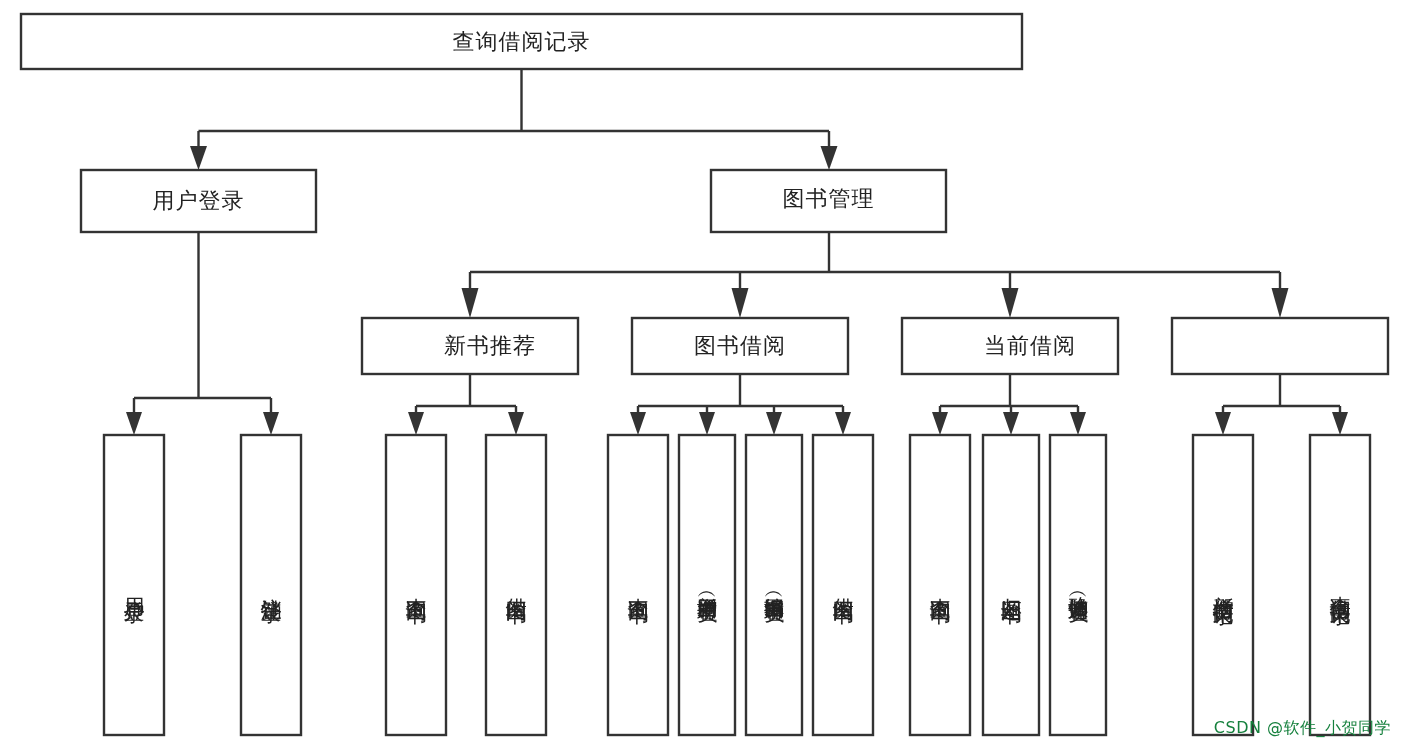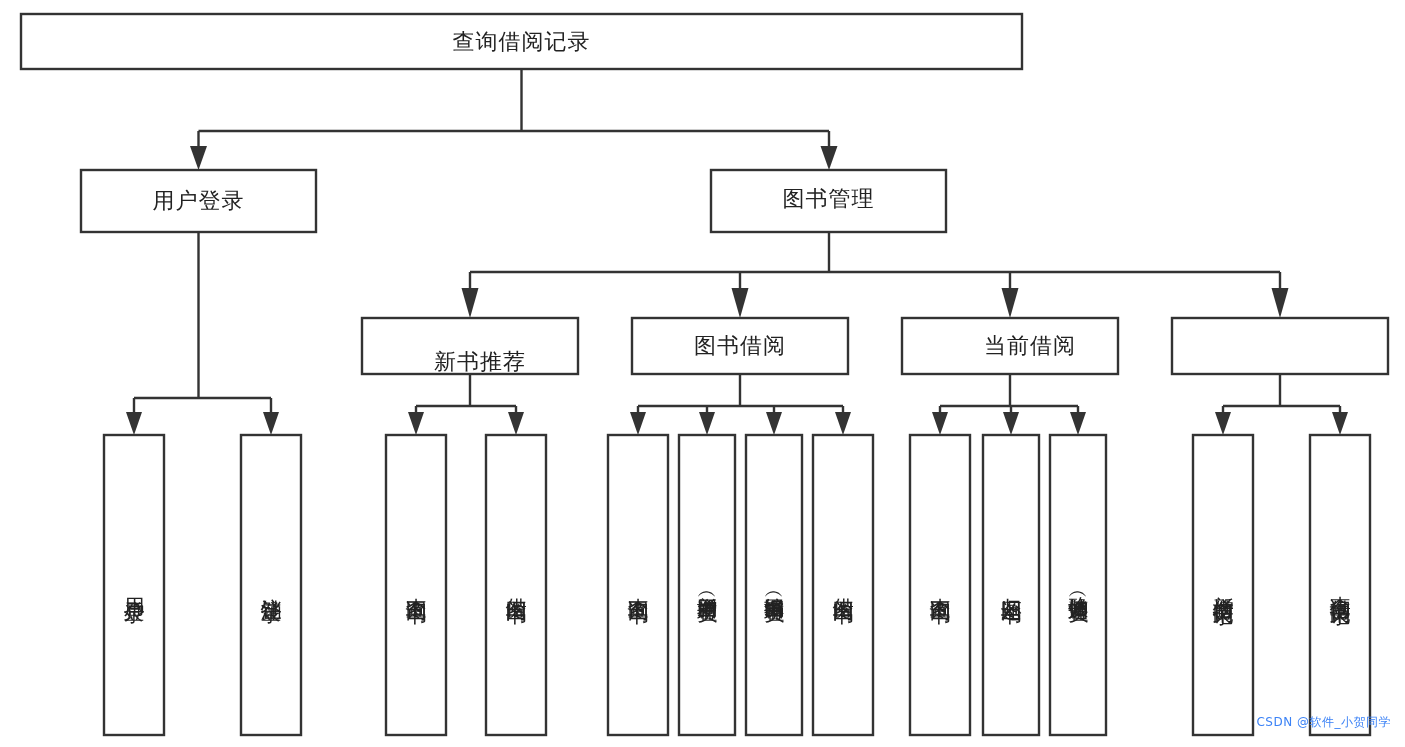--- a/index.html
+++ b/index.html
@@ -61,24 +61,24 @@
     font-family: "DejaVu Sans", "Liberation Sans", sans-serif;
     font-size: 22px;
     letter-spacing: 1px;
     color: #222222;
     white-space: nowrap;
     pointer-events: none;
   }
   .watermark {
     position: absolute;
     right: 14px;
-    bottom: 16px;
+    bottom: 8px;
     font-family: "DejaVu Sans", "Liberation Sans", sans-serif;
-    font-size: 12px;
-    color: #3b82f6;
+    font-size: 16px;
+    color: #15803d;
     letter-spacing: 0.5px;
     white-space: nowrap;
     user-select: none;
   }
 </style>
 </head>
 <body>
 
 <div id="diagram-root">
 
@@ -158,21 +158,21 @@
       <rect class="node-box" x="1193" y="435" width="60" height="300"></rect>
       <rect class="node-box" x="1310" y="435" width="60" height="300"></rect>
     </g>
   </svg>
 
   <div class="hlabel-wrap" style="left:21px; top:14px; width:1001px; height:55px;">查询借阅记录</div>
 
   <div class="hlabel-wrap" style="left:81px; top:170px; width:235px; height:62px;">用户登录</div>
   <div class="hlabel-wrap" style="left:711px; top:170px; width:235px; height:58px;">图书管理</div>
 
-  <div class="hlabel-wrap" style="left:352px; top:318px; width:256px; height:56px;margin-top:16px;">新书推荐</div>
+  <div class="hlabel-wrap" style="left:362px; top:318px; width:256px; height:56px;">新书推荐</div>
   <div class="hlabel-wrap" style="left:632px; top:318px; width:216px; height:56px;">图书借阅</div>
   <div class="hlabel-wrap" style="left:902px; top:318px; width:256px; height:56px;">当前借阅</div>
 
   <div class="vlabel-wrap" style="left:104px; top:435px; width:60px; height:300px;">用户登录</div>
   <div class="vlabel-wrap" style="left:241px; top:435px; width:60px; height:300px;">注销登录</div>
 
   <div class="vlabel-wrap" style="left:386px; top:435px; width:60px; height:300px;">查询图书</div>
   <div class="vlabel-wrap" style="left:486px; top:435px; width:60px; height:300px;">借阅图书</div>
 
   <div class="vlabel-wrap" style="left:608px; top:435px; width:60px; height:300px;">查询图书</div>

